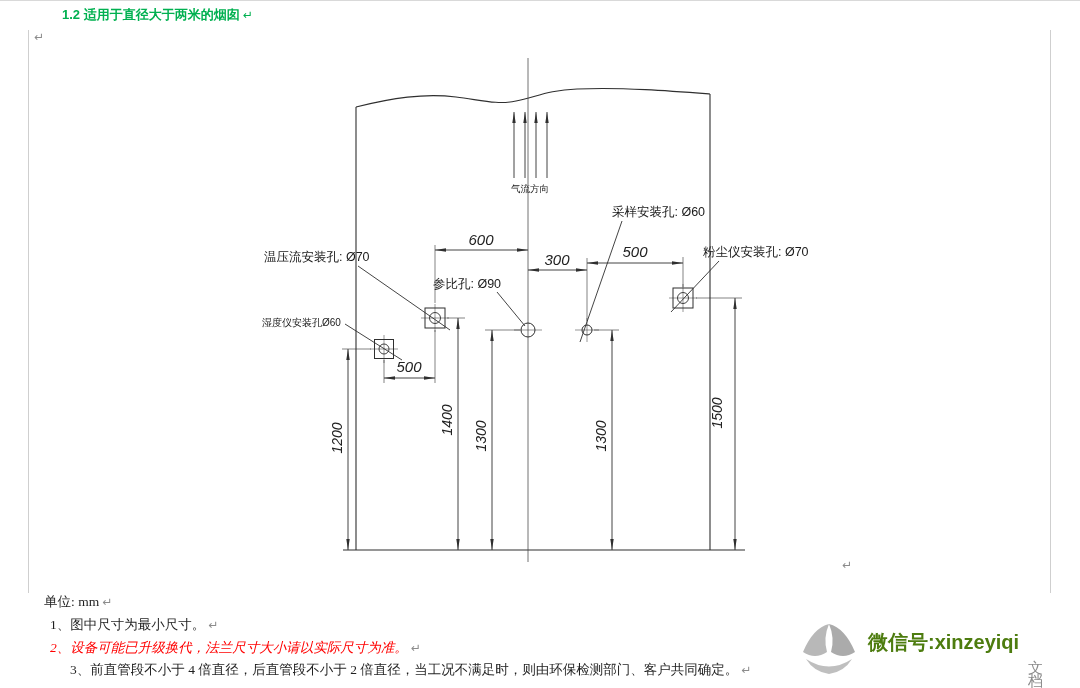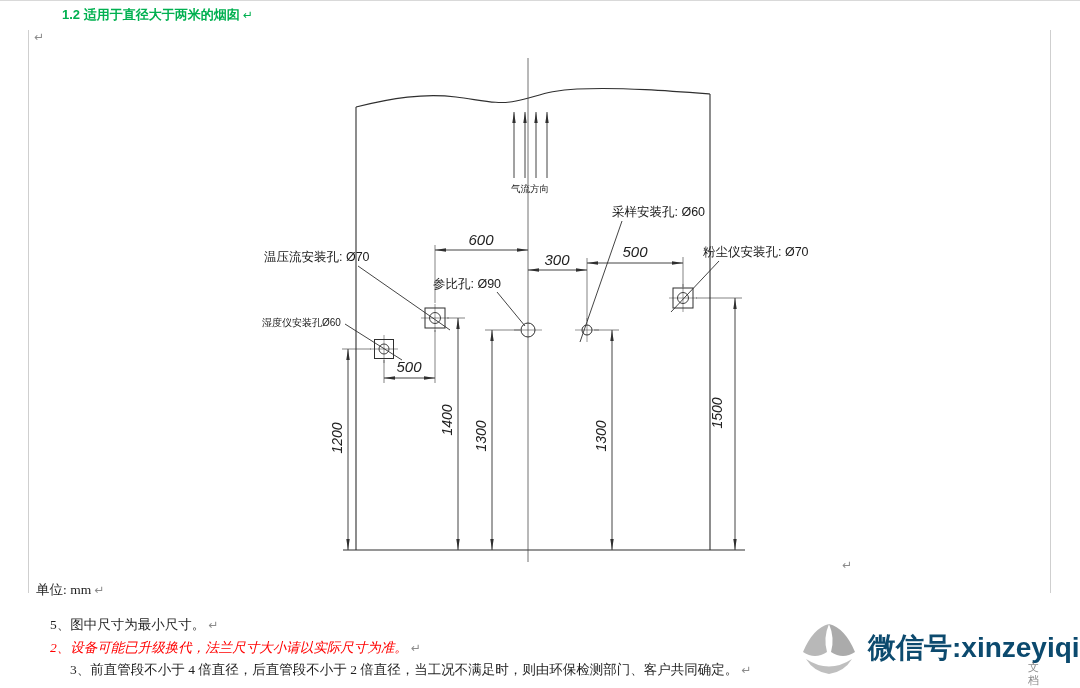--- a/index.html
+++ b/index.html
@@ -12,23 +12,23 @@
   .boundary.right { left:1050px; }
   .heading { left:62px; top:6px; font-size:13px; font-weight:bold; color:#00b050;
              font-family:"Liberation Sans","DejaVu Sans",sans-serif; white-space:nowrap;text-align:center; }
   .heading .pilcrow { color:#00b050; }
   .pilcrow { font-family:"DejaVu Sans",sans-serif; font-size:12px; color:#8c8c8c;
              margin-left:3px; font-weight:normal; }
   .mark { font-family:"DejaVu Sans",sans-serif; font-size:12px; color:#8c8c8c; }
   .note-line { left:50px; font-size:13.5px; color:#1f1f1f; white-space:nowrap; }
   .note-line.red { color:#ff0000; }
   .unit-line { left:36px; font-size:13.5px; color:#1f1f1f; white-space:nowrap; }
-  .watermark-text { left:868px; top:629px; font-size:28px; font-weight:bold; color:#0c4a6e;
+  .watermark-text { left:868px; top:629px; font-size:20px; font-weight:bold; color:#4d7c0f;
              font-family:"Liberation Sans","DejaVu Sans",sans-serif; white-space:nowrap; }
-  .corner-text { left:1028px; top:661px; width:14px; font-size:11px; line-height:13px;
+  .corner-text { left:1028px; top:661px; width:14px; font-size:15px; line-height:13px;
              color:#8a8a8a; word-break:break-all; font-family:"Liberation Sans",sans-serif; }
   svg text { font-family:"Liberation Sans","DejaVu Sans",sans-serif; fill:#1a1a1a; }
   svg .dim-num { font-style:italic; font-size:15px; fill:#222; }
   svg .dim-num-v { font-style:italic; font-size:14px; fill:#222; }
   svg .hole-label { font-size:12.5px; }
   svg .hole-label-sm { font-size:10px; }
   svg .flow-label { font-size:9.5px; }
 </style>
 </head>
 <body>
@@ -144,25 +144,25 @@
   <g stroke="#2f2f2f" fill="none">
     <rect x="673" y="288" width="20" height="20" stroke-width="1"></rect>
     <circle cx="683" cy="298" r="5.5" stroke-width="0.9"></circle>
     <line x1="669" y1="298" x2="697" y2="298" stroke-width="0.5"></line>
     <line x1="683" y1="284" x2="683" y2="312" stroke-width="0.5"></line>
     <line x1="719" y1="261" x2="671" y2="312" stroke-width="0.9"></line>
   </g>
   <text class="hole-label" x="703" y="256">粉尘仪安装孔: Ø70</text>
 </svg>
 
-<div class="abs unit-line" style="top:581px;">
+<div class="abs unit-line" style="top:593px;margin-left:8px;">
   <span>单位: mm</span><span class="pilcrow">↵</span>
 </div>
 <div class="abs note-line" style="top:616px;">
-  <span>5、图中尺寸为最小尺寸。</span><span class="pilcrow">↵</span>
+  <span>1、图中尺寸为最小尺寸。</span><span class="pilcrow">↵</span>
 </div>
 <div class="abs note-line red" style="top:639px;font-style:italic;">
   <span>2、设备可能已升级换代，法兰尺寸大小请以实际尺寸为准。</span><span class="pilcrow">↵</span>
 </div>
 <div class="abs note-line" style="top:661px;margin-left:20px;">
   <span>3、前直管段不小于 4 倍直径，后直管段不小于 2 倍直径，当工况不满足时，则由环保检测部门、客户共同确定。</span><span class="pilcrow">↵</span>
 </div>
 
 <svg class="abs" style="left:793px;top:608px;" width="72" height="72" viewBox="0 0 72 72">
   <path d="M10,44 Q20,20 36,16 Q30,30 34,44 Q22,52 10,44 Z" fill="#ababab" opacity="0.85"></path>

